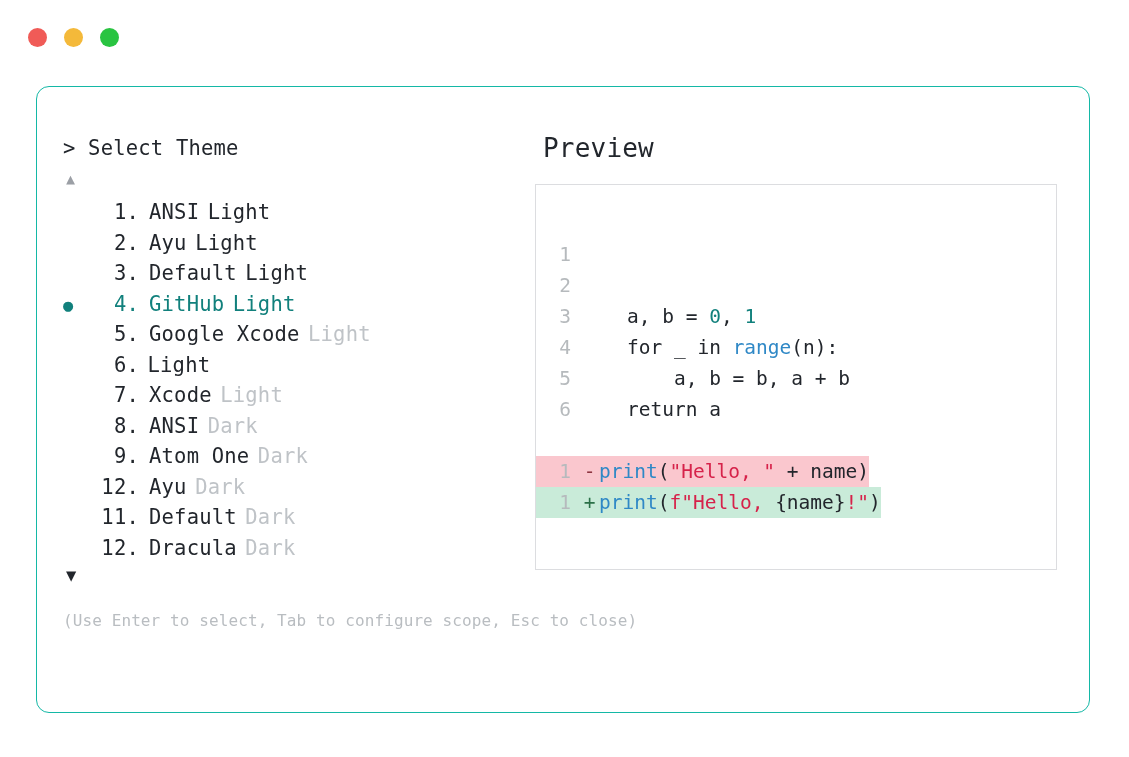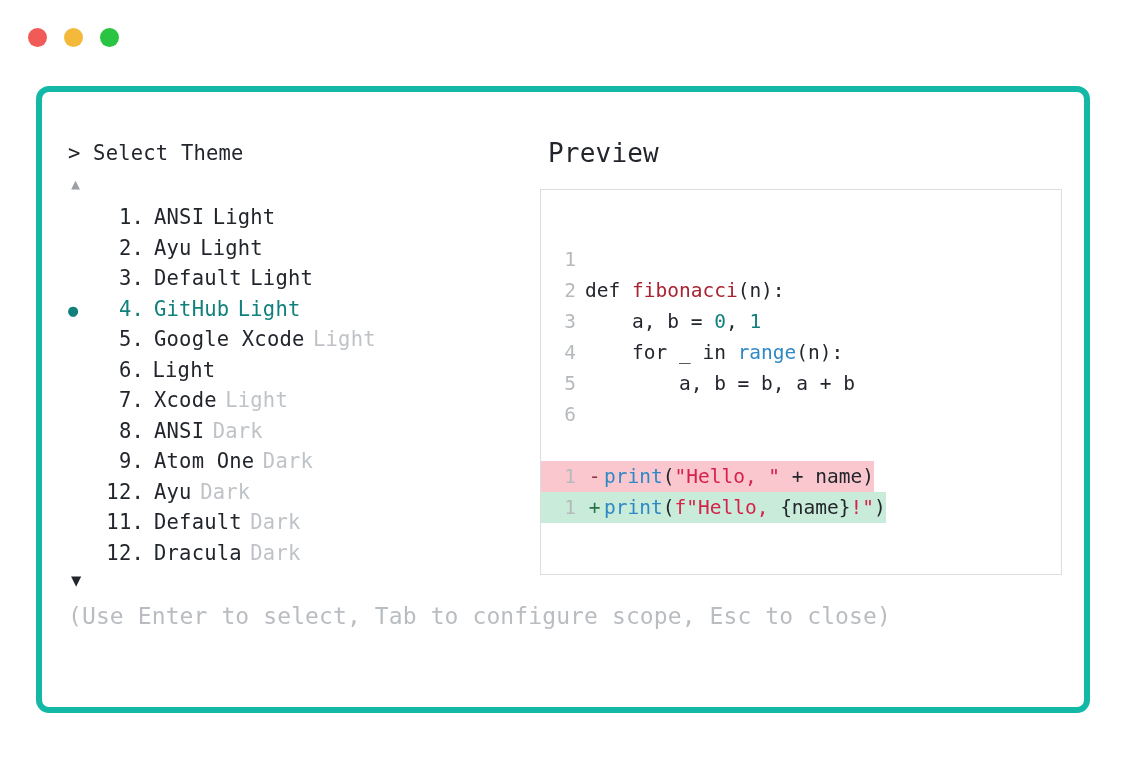--- a/index.html
+++ b/index.html
@@ -35,21 +35,21 @@
   .dot-green  { background: #29c441; }
 
   
   .card {
     position: absolute;
     left: 36px;
     top: 86px;
     width: 1054px;
     height: 627px;
     box-sizing: border-box;
-    border: 6px solid #14b8a6;
+    border: 1px solid #14b8a6;
     border-radius: 13px;
     background: #ffffff;
   }
 
   .card-inner {
     position: relative;
     width: 100%;
     height: 100%;
   }
 
@@ -195,21 +195,21 @@
   .diff-add { background: #c9ebd9; }
   .diff-marker { width: 19px; flex: 0 0 19px; text-align: center; }
   .diff-del .diff-marker { color: #8d3440; }
   .diff-add .diff-marker { color: #2b7048; }
 
   
   .hint {
     position: absolute;
     left: 26px;
     bottom: 78px;
-    font-size: 23px;
+    font-size: 16px;
     line-height: 26px;
     color: #b9bdc1;
     white-space: pre;
     letter-spacing: 0.1px;
   }
 </style>
 </head>
 <body>
 
 <div class="titlebar">
@@ -246,25 +246,25 @@
 
         <div class="scroll-arrow down">▼</div>
       </div>
 
       <div class="col-right">
         <div class="preview-label">Preview</div>
 
         <div class="preview-box">
           <div id="code-lines">
               <div class="code-line"><span class="ln">1</span></div>
-              <div class="code-line"><span class="ln">2</span><span class="code-body"><span class="tok-kw">def </span><span class="tok-fn">fibonacci</span><span class="tok-punct">(n):</span></span></div>
+              <div class="code-line"><span class="ln">2</span></div>
               <div class="code-line"><span class="ln">3</span><span class="code-body"><span>    a, b = </span><span class="tok-num">0</span><span>, </span><span class="tok-num">1</span></span></div>
               <div class="code-line"><span class="ln">4</span><span class="code-body"><span>    for _ in </span><span class="tok-builtin">range</span><span class="tok-punct">(n):</span></span></div>
               <div class="code-line"><span class="ln">5</span><span class="code-body"><span>        a, b = b, a + b</span></span></div>
-              <div class="code-line"><span class="ln">6</span></div>
+              <div class="code-line"><span class="ln">6</span><span class="code-body"><span>    return a</span></span></div>
             </div>
           <div class="code-gap"></div>
           <div id="diff-lines">
               <div class="diff-line diff-del"><span class="ln">1</span><span class="diff-marker">-</span><span class="code-body"><span class="tok-builtin">print</span><span class="tok-punct">(</span><span class="tok-str">"Hello, "</span><span> + name)</span></span></div>
               <div class="diff-line diff-add"><span class="ln">1</span><span class="diff-marker">+</span><span class="code-body"><span class="tok-builtin">print</span><span class="tok-punct">(</span><span class="tok-str">f"Hello, </span><span>{name}</span><span class="tok-str">!"</span><span class="tok-punct">)</span></span></div>
             </div>
         </div>
       </div>
 
     </div>

